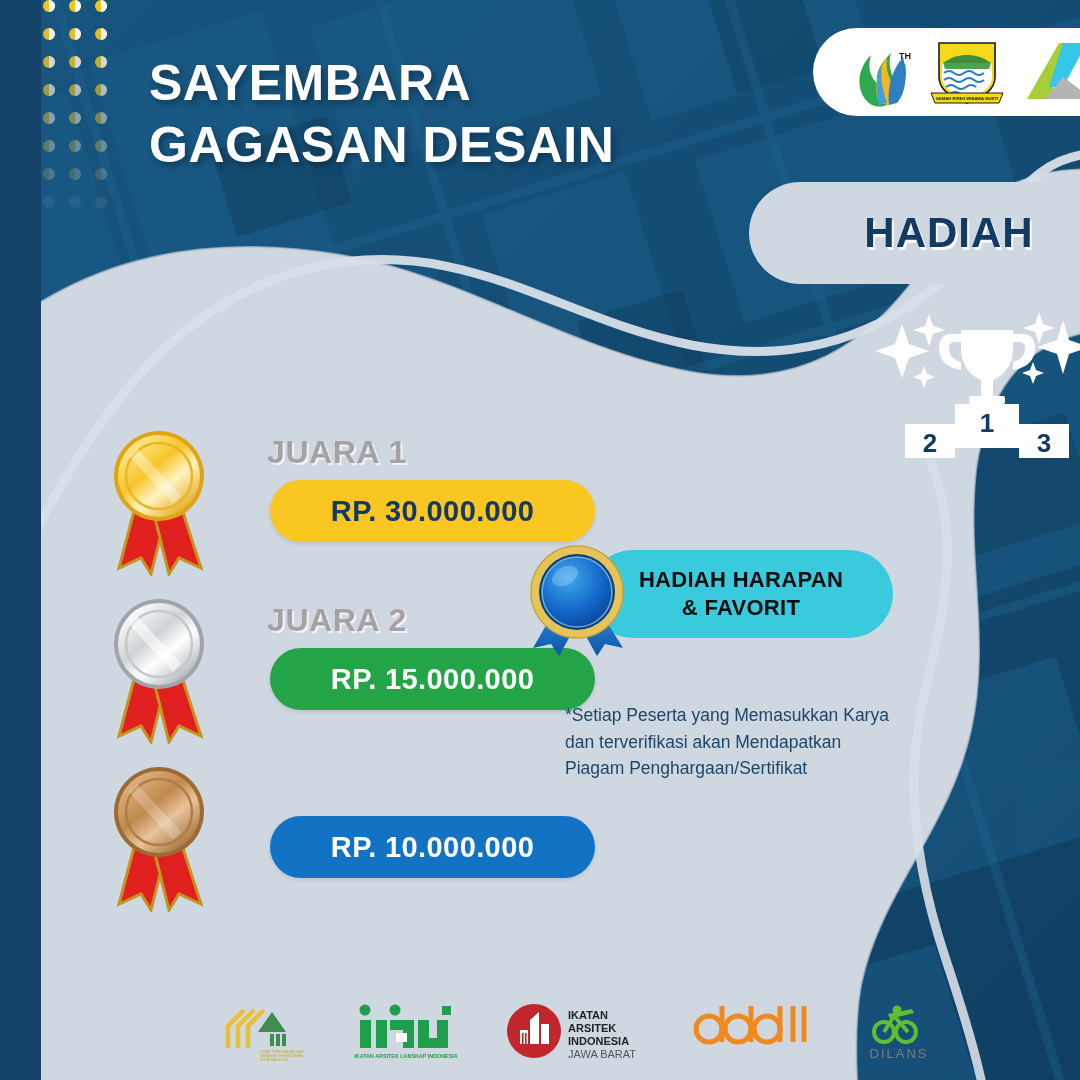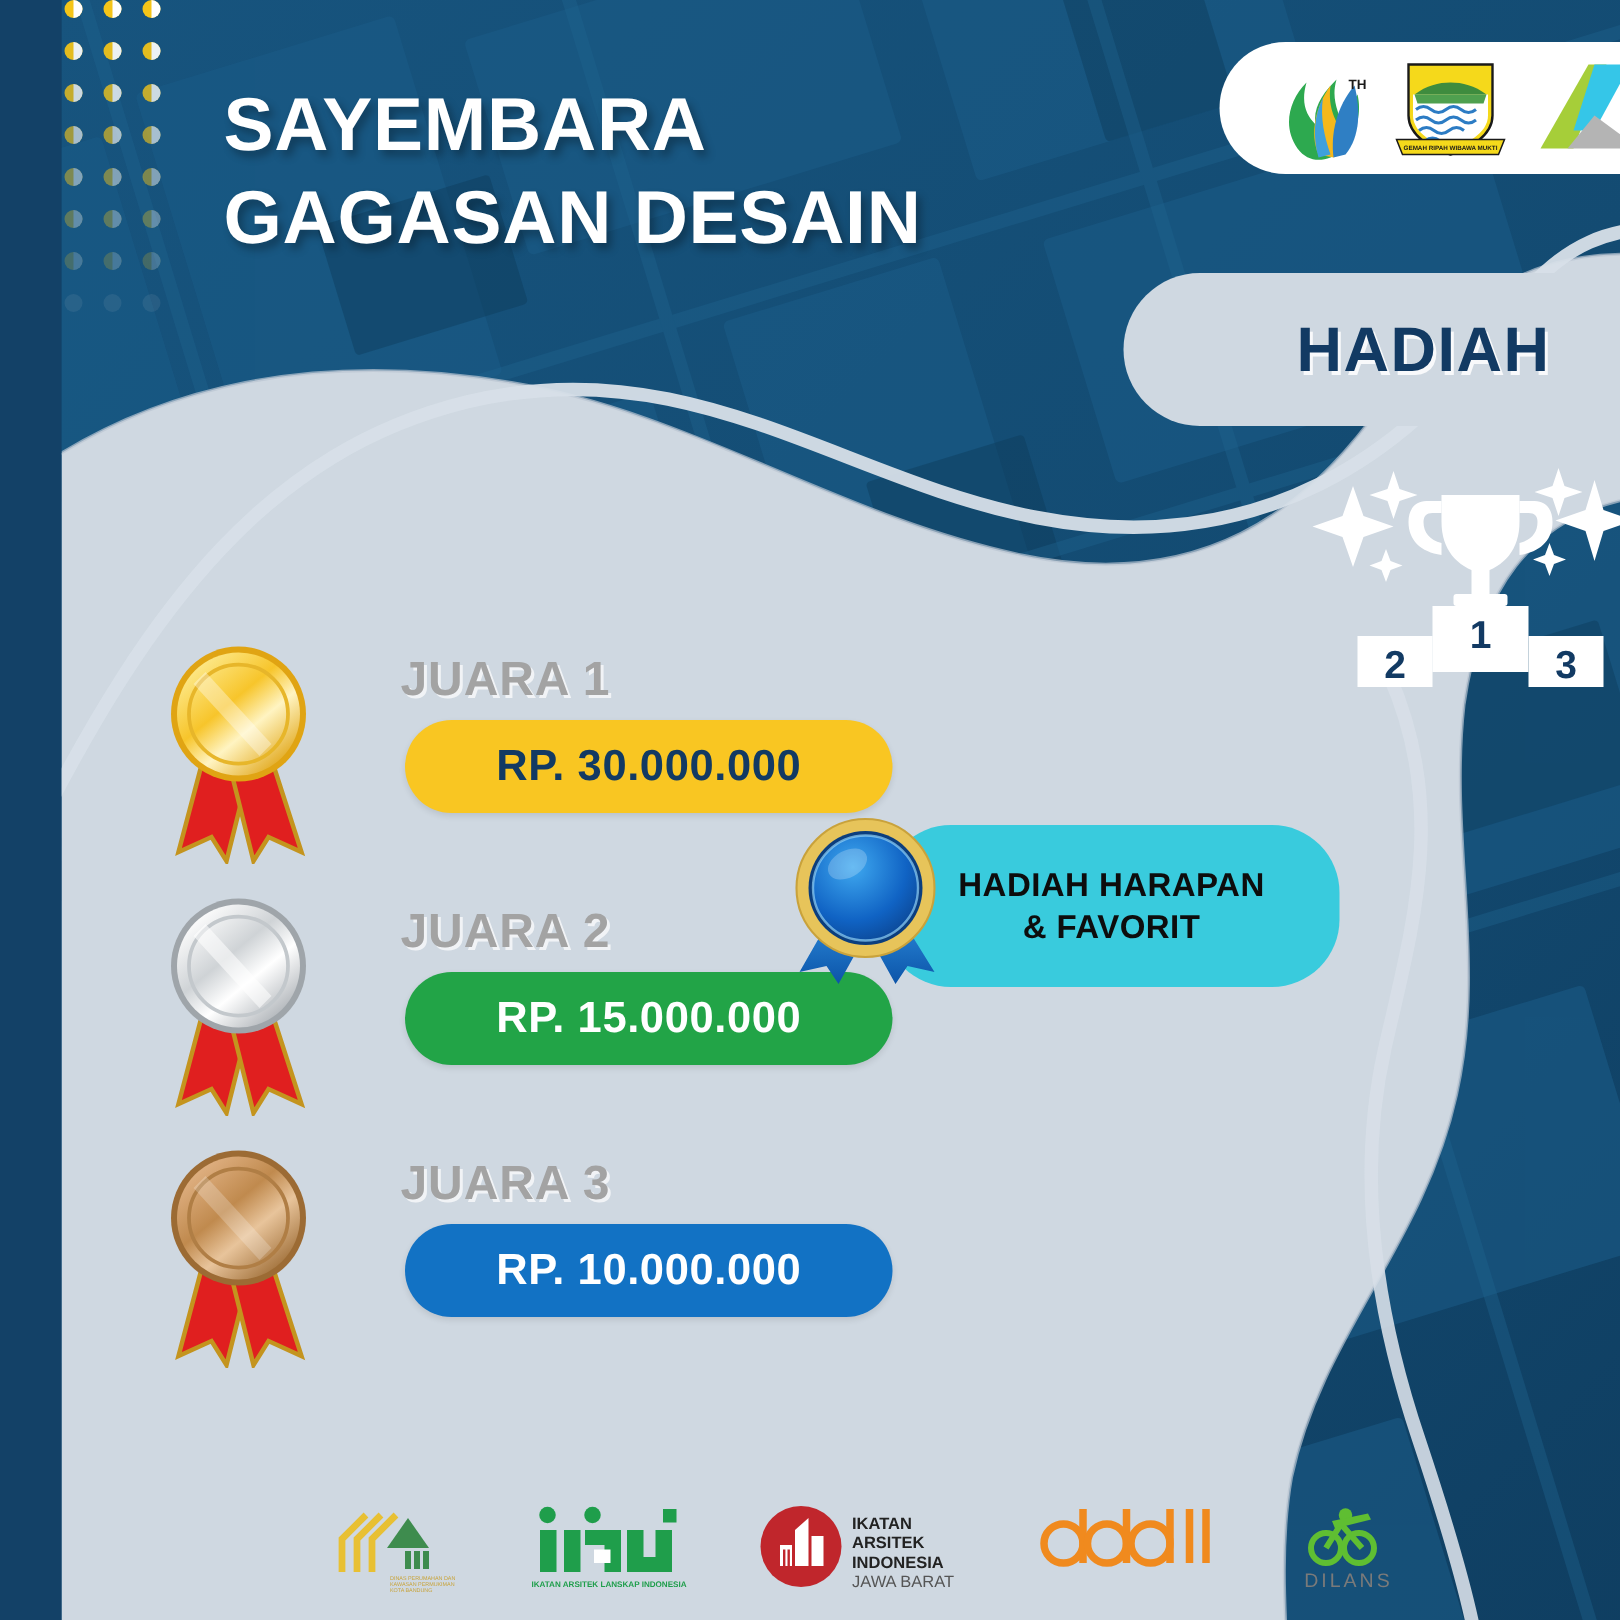--- a/index.html
+++ b/index.html
@@ -77,21 +77,21 @@
     position:absolute; left:163px; top:62px;
     width:325px; height:62px; border-radius:31px;
     display:flex; align-items:center; justify-content:center;
     font-size:29px; font-weight:bold; letter-spacing:0.4px;
     box-shadow:0 2px 4px rgba(0,0,0,0.10);
   }
 
   
   .harapan {
     position:absolute; left:548px; top:550px; z-index:6;
-    width:304px; height:108px; border-radius:45px;
+    width:304px; height:88px; border-radius:45px;
     display:flex; align-items:center; justify-content:center;
     text-align:center;
   }
   .harapan span {
     color:#0d0d0d; font-size:22px; font-weight:bold; line-height:1.28; letter-spacing:0.3px;
   }
   .rosette { position:absolute; left:478px; top:536px; z-index:7; width:128px; height:128px; }
 
   .note {
     position:absolute; left:524px; top:702px; z-index:6;
@@ -407,21 +407,20 @@
           <path d="M30 74 L12 142 L34 132 L44 148 L58 92 Z" fill="#E01F1F"></path>
           <path d="M30 74 L12 142 L34 132 L44 148 L58 92 Z" fill="none" stroke="#C4941E" stroke-width="3"></path>
           <path d="M72 74 L94 142 L72 132 L62 148 L48 92 Z" fill="#E01F1F"></path>
           <path d="M72 74 L94 142 L72 132 L62 148 L48 92 Z" fill="none" stroke="#C4941E" stroke-width="3"></path>
           <circle cx="52" cy="50" r="45" fill="#9C6B34"></circle>
           <circle cx="52" cy="50" r="41" fill="url(#bronzeG)"></circle>
           <circle cx="52" cy="50" r="33" fill="none" stroke="#B07E45" stroke-width="2.5"></circle>
           <path d="M30 22 L74 70 L66 78 L22 30 Z" fill="#ffffff" opacity="0.22"></path>
         </svg>
       </span>
-      <span class="rank">JUARA 3</span>
       <span class="amount" style="background:#1272C4;color:#ffffff;">RP. 10.000.000</span>
     </div>
   </div>
 
   <div class="harapan" style="background:#39CBDD;">
     <span>
       <span>HADIAH HARAPAN</span><br>
       <span>&amp; FAVORIT</span>
     </span>
   </div>
@@ -447,20 +446,21 @@
       <g stroke="#C9A23B" stroke-width="1.4">
         <circle cx="58" cy="56" r="46" fill="none"></circle>
       </g>
       <circle cx="58" cy="56" r="38" fill="#0B3E7E"></circle>
       <circle cx="58" cy="56" r="35" fill="url(#rosB)"></circle>
       <circle cx="58" cy="56" r="35" fill="none" stroke="#8FD0F7" stroke-width="1.6" opacity="0.7"></circle>
       <ellipse cx="46" cy="40" rx="14" ry="9" fill="#ffffff" opacity="0.22" transform="rotate(-28 46 40)"></ellipse>
     </svg>
   </div>
 
+  <div class="note">*Setiap Peserta yang Memasukkan Karya dan terverifikasi akan Mendapatkan Piagam Penghargaan/Sertifikat</div>
 
   <div class="footer-logos">
 
     <span class="f-item">
       <svg width="86" height="62" viewBox="0 0 86 62">
         <g fill="none" stroke="#E8C033" stroke-width="4.5">
           <path d="M8 48 L8 26 L24 10"></path>
           <path d="M18 48 L18 26 L34 10"></path>
           <path d="M28 48 L28 26 L44 10"></path>
         </g>

